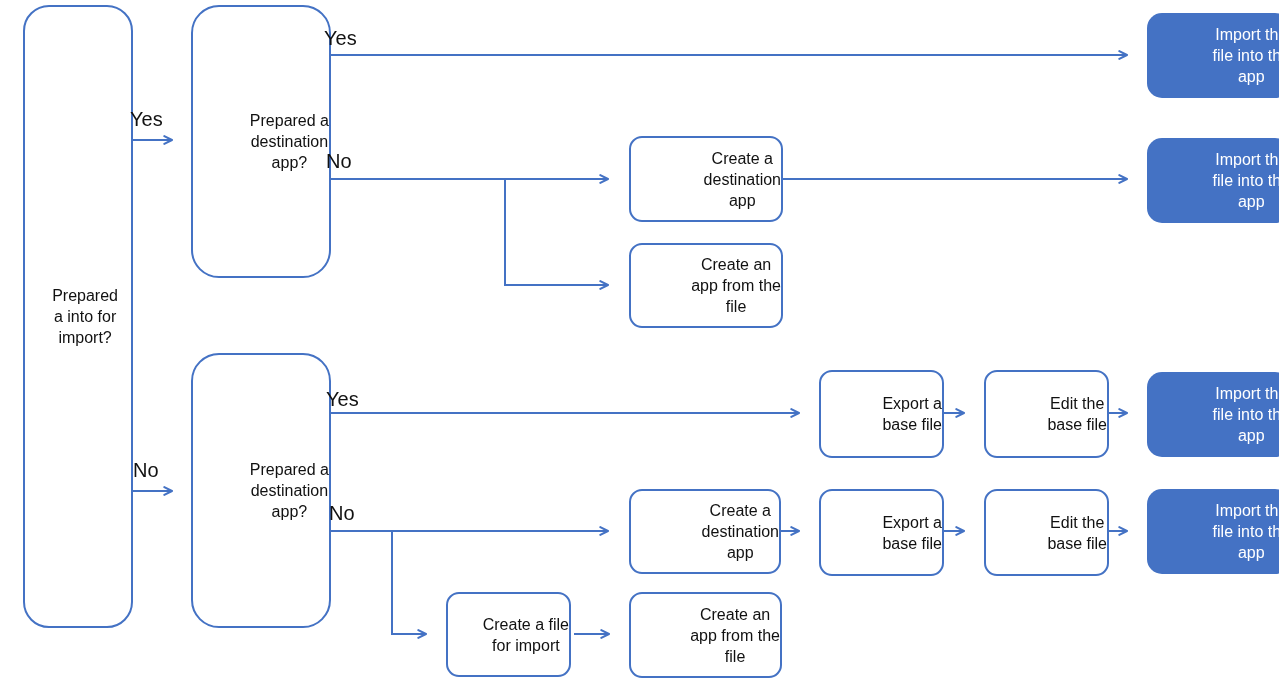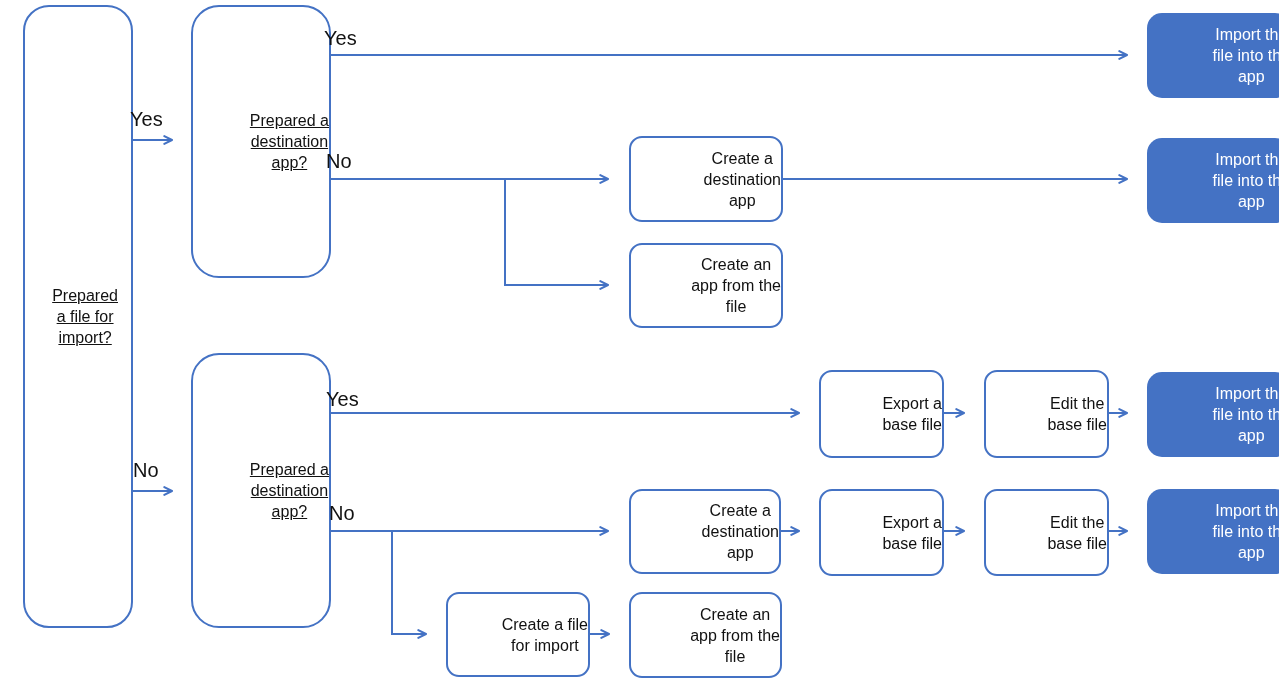--- a/index.html
+++ b/index.html
@@ -46,21 +46,20 @@
     color: var(--node-text);
     font-size: 16px;
     line-height: 21px;
     white-space: pre-line;
     border-radius: 13px;
     margin-left: 16px;
   }
   .node.decision {
     border-width: 2.5px;
     border-radius: 28px;
-    text-decoration: underline;
   }
   .node.end {
     background: var(--accent);
     color: var(--end-node-text);
     border: none;
     border-radius: 15px;
   }
   .edge-label {
     position: absolute;
     font-size: 20px;
@@ -92,21 +91,21 @@
     <path class="edge" marker-end="url(#arrow)" d="M315,531 H608"></path>
     <path class="edge" marker-end="url(#arrow)" d="M765,531 H799"></path>
     <path class="edge" marker-end="url(#arrow)" d="M928,531 H964"></path>
     <path class="edge" marker-end="url(#arrow)" d="M1093,531 H1127"></path>
     <path class="edge" marker-end="url(#arrow)" d="M392,531 V634 H426"></path>
     <path class="edge" marker-end="url(#arrow)" d="M574,634 H609"></path>
   </svg>
 
   <div class="node decision" style="left:7px;top:5px;width:110px;height:623px;border-radius:26px;padding:0 13px;">
     <span>Prepared
-a file for
+a into for
 import?</span>
   </div>
 
   <div class="node decision" style="left:175px;top:5px;width:140px;height:273px;">
     <span>Prepared a
 destination
 app?</span>
   </div>
 
   <div class="node end" style="left:1131px;top:13px;width:143px;height:85px;">
@@ -170,21 +169,21 @@
     <span>Edit the
 base file</span>
   </div>
 
   <div class="node end" style="left:1131px;top:489px;width:143px;height:85px;">
     <span>Import the
 file into the
 app</span>
   </div>
 
-  <div class="node" style="left:430px;top:592px;width:144px;height:85px;">
+  <div class="node" style="left:430px;top:592px;width:125px;height:85px;">
     <span>Create a file
 for import</span>
   </div>
 
   <div class="node" style="left:613px;top:592px;width:153px;height:86px;">
     <span>Create an
 app from the
 file</span>
   </div>
 

